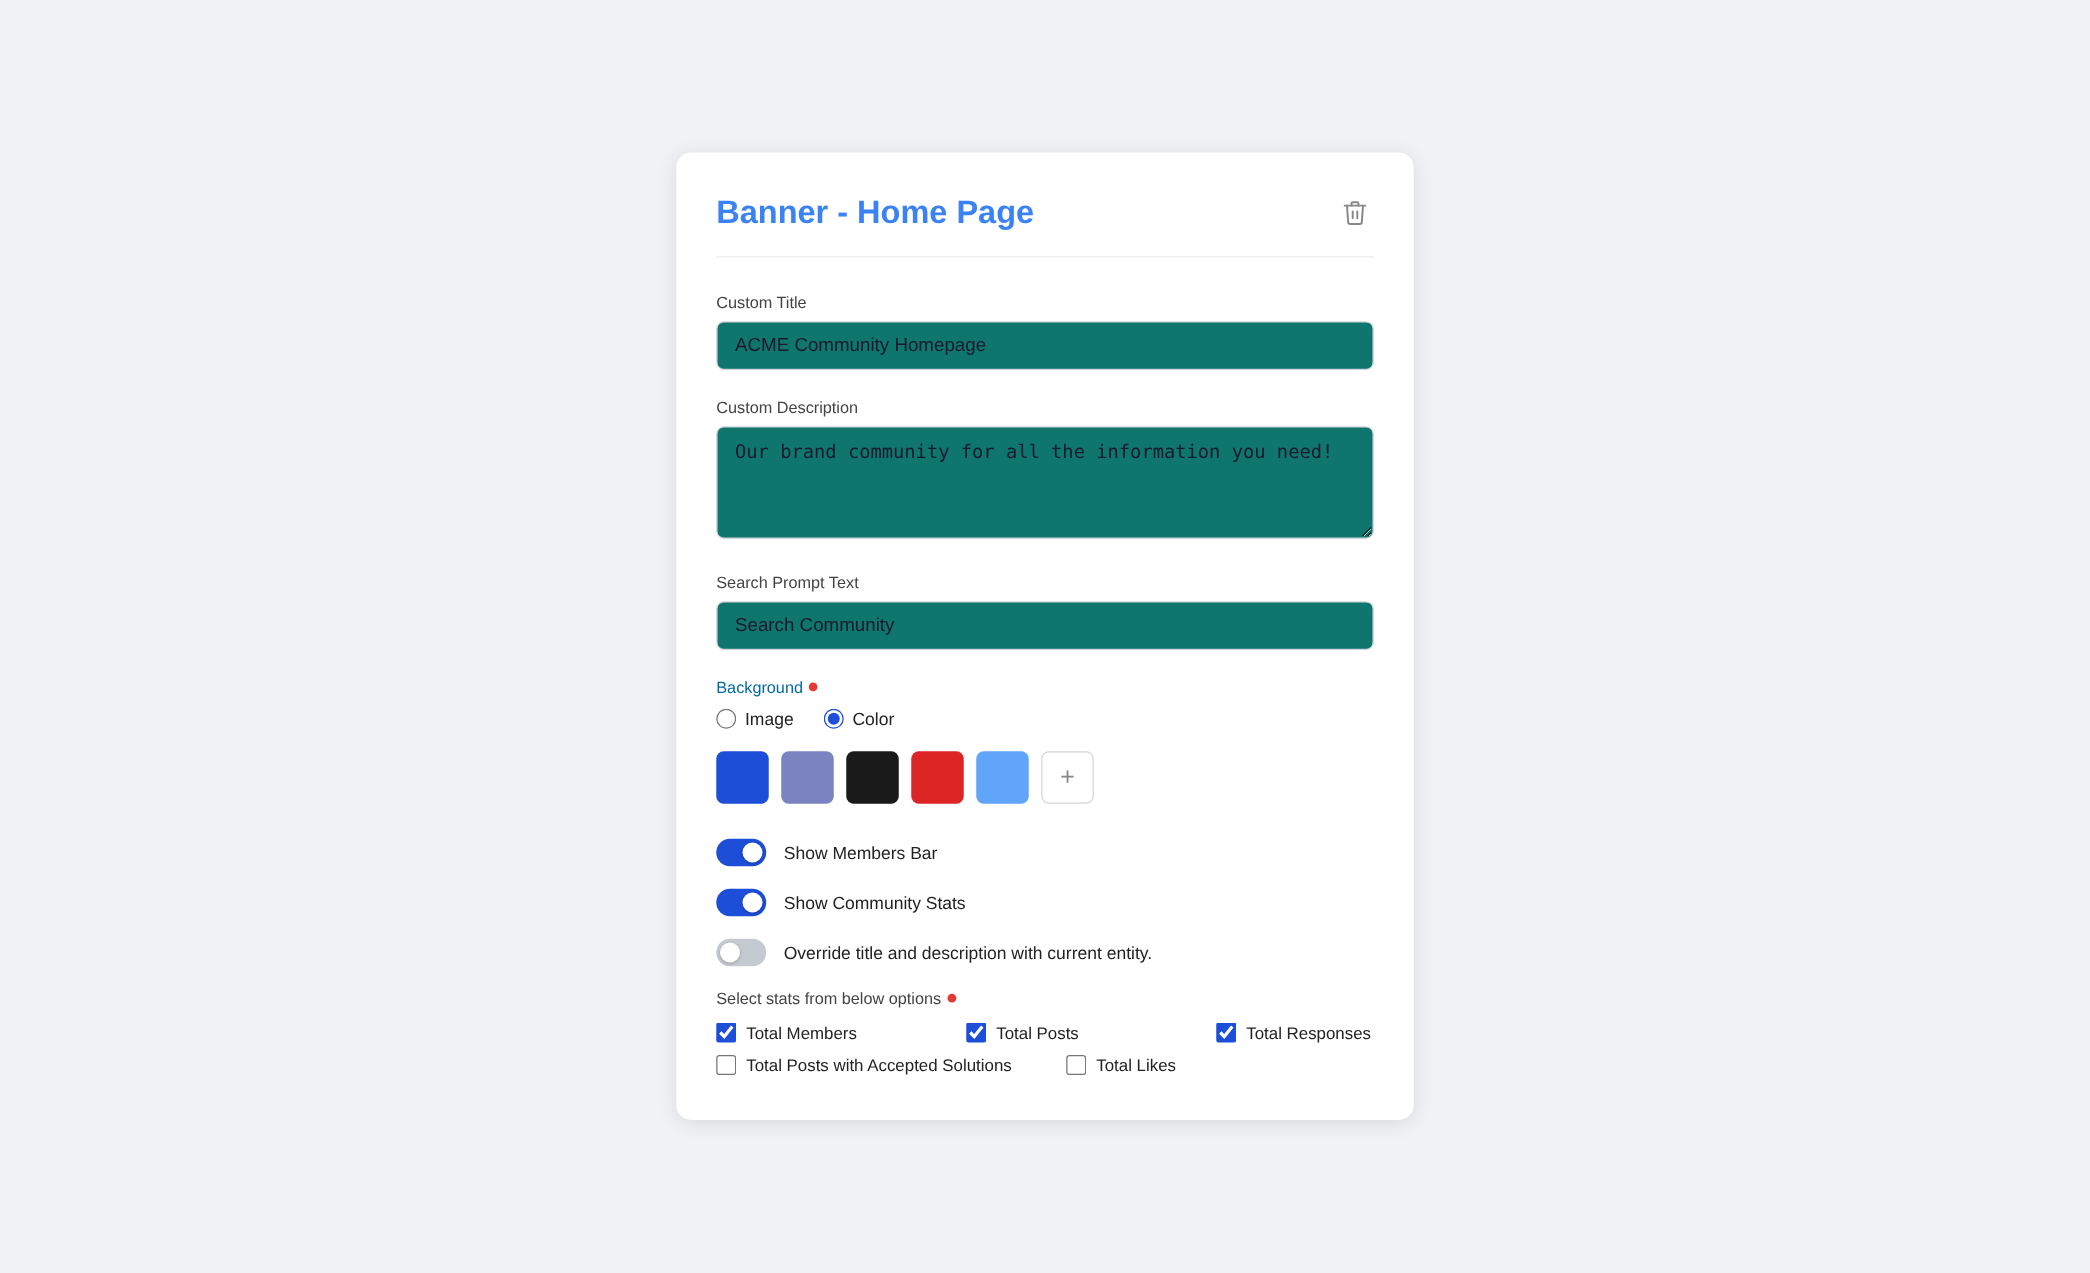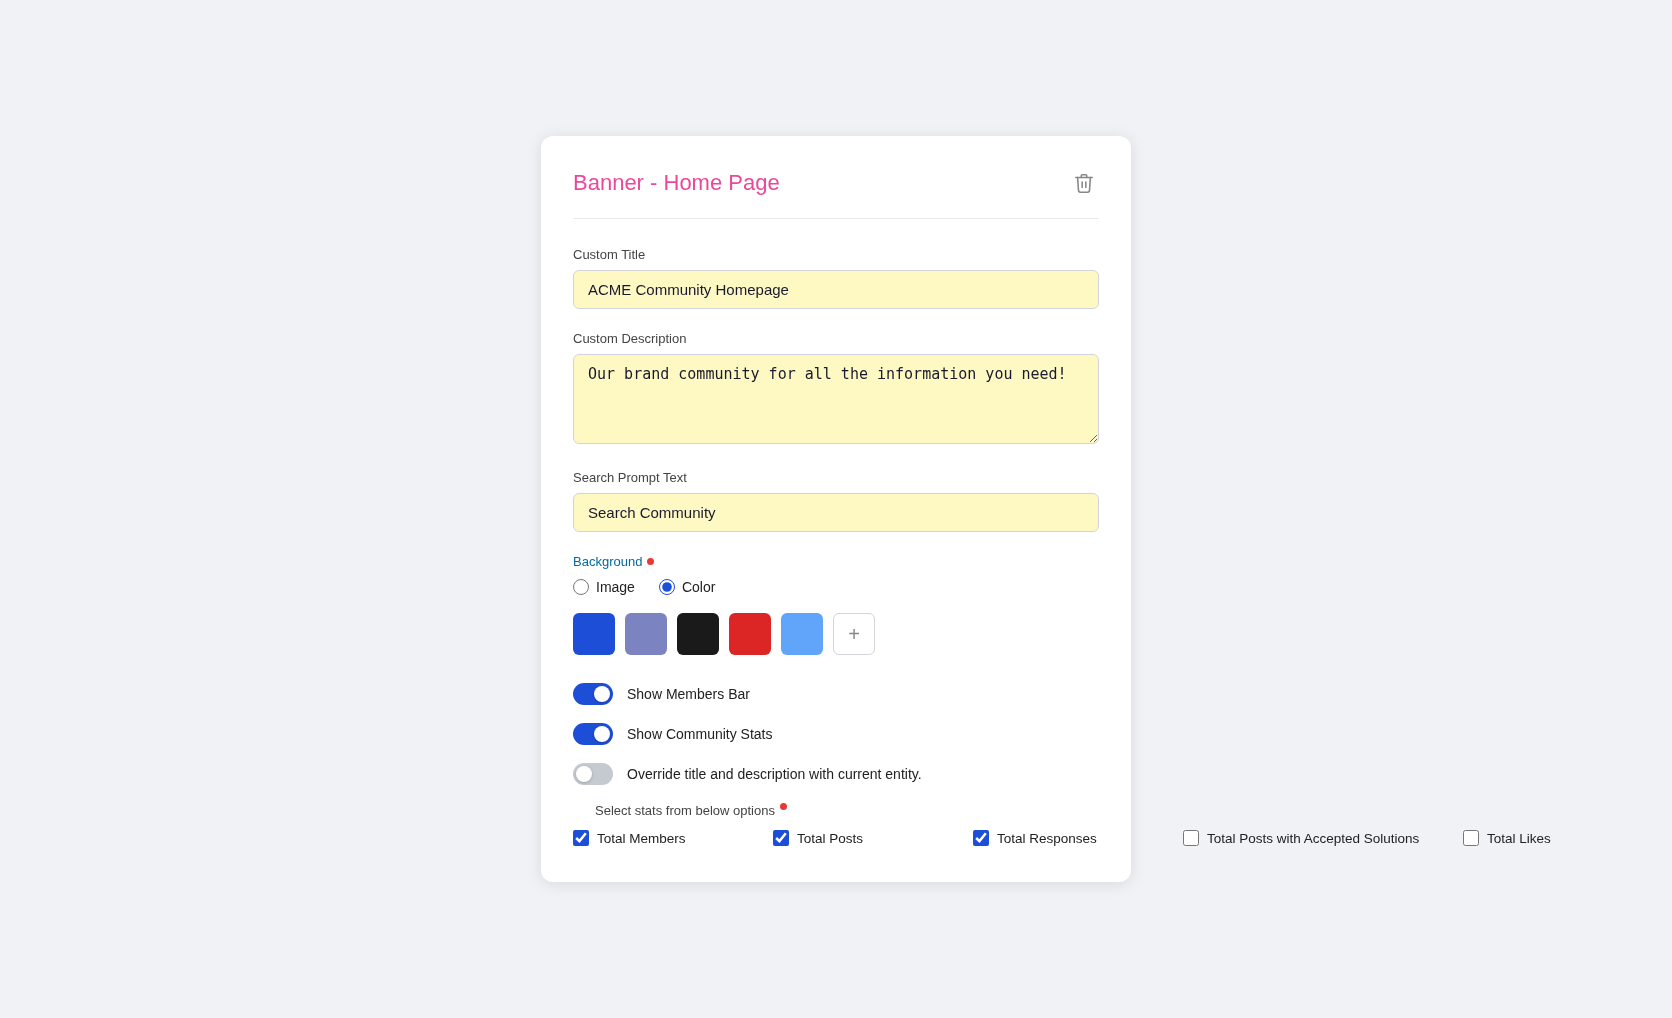--- a/index.html
+++ b/index.html
@@ -21,23 +21,23 @@
     }
     .card-header {
       display: flex;
       align-items: center;
       justify-content: space-between;
       margin-bottom: 28px;
       padding-bottom: 20px;
       border-bottom: 1px solid #e8eaed;
     }
     .card-title {
-      font-size: 22px;
-      font-weight: 400;
-      color: #ec4899;
+      font-size: 26px;
+      font-weight: 700;
+      color: #3b82f6;
     }
     .trash-btn {
       background: none;
       border: none;
       cursor: pointer;
       color: #888;
       padding: 4px;
       display: flex;
       align-items: center;
       justify-content: center;
@@ -55,21 +55,21 @@
     }
     .text-input {
       width: 100%;
       border: 1.5px solid #d1d5db;
       border-radius: 6px;
       padding: 10px 14px;
       font-size: 15px;
       color: #1a1a2e;
       outline: none;
       transition: border-color 0.2s;
-      background: #fef9c3;
+      background: #0f766e;
     }
     textarea.text-input {
       min-height: 90px;
       resize: vertical;
     }
     .bg-section-label {
       font-size: 13px;
       color: #0369a1;
       font-weight: 500;
       display: flex;
@@ -182,28 +182,27 @@
       left: 21px;
     }
     .toggle-slider.off::after {
       left: 3px;
     }
     .stats-section-label {
       font-size: 13px;
       color: #444;
       font-weight: 500;
       display: flex;
-      align-items: flex-start;
+      align-items: center;
       gap: 5px;
       margin-bottom: 12px;
-      margin-left: 22px;
     }
     .stats-grid {
       display: flex;
-      flex-direction: row;
+      flex-direction: column;
       gap: 10px;
     }
     .stats-row {
       display: flex;
       gap: 0;
     }
     .checkbox-option {
       display: flex;
       align-items: center;
       gap: 8px;

